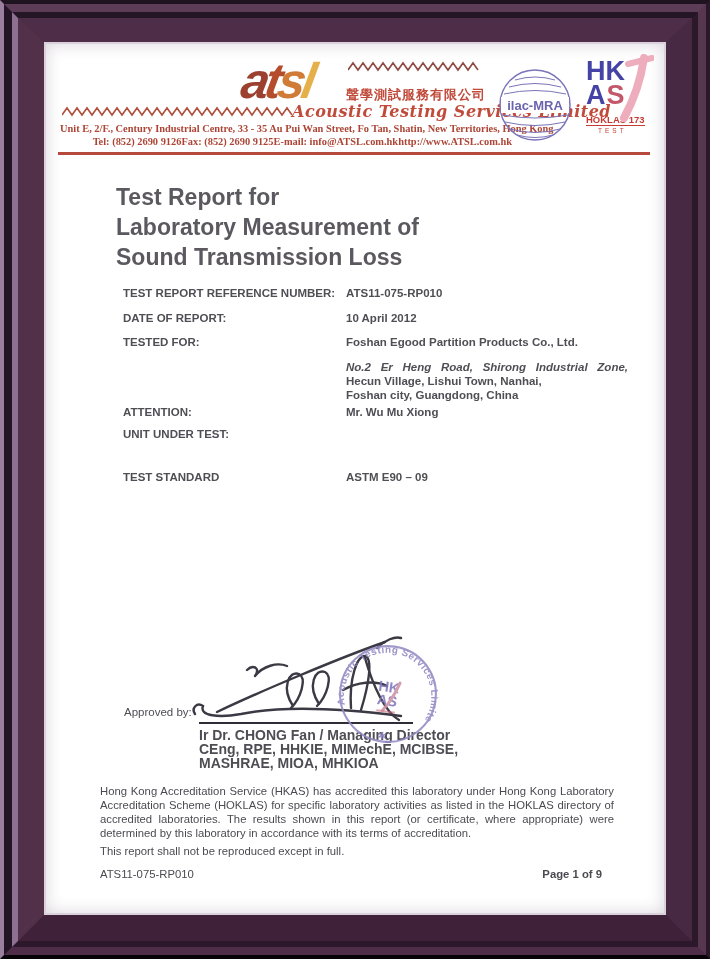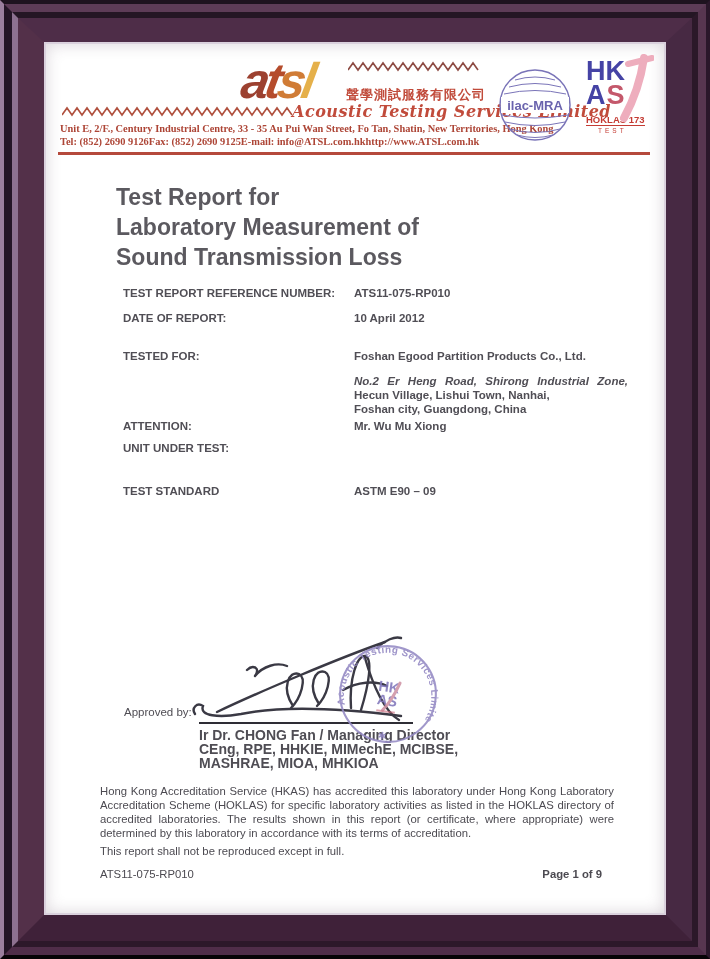--- a/index.html
+++ b/index.html
@@ -17,39 +17,39 @@
 
   
   .atsl{left:196px;top:12px;font-style:italic;font-weight:800;font-size:50px;line-height:1;
         letter-spacing:-4px;transform:skewX(-10deg);font-family:"Liberation Sans",sans-serif;}
   .lc1{color:#9c4130}.lc2{color:#b54c2c}.lc3{color:#d07c36}.lc4{color:#e5b04a}
   .zh{left:300px;top:42px;font-weight:700;font-size:13px;color:#c14b3b;letter-spacing:1px;white-space:nowrap;}
   .en-script{left:246px;top:58px;font-family:"DejaVu Serif",serif;font-style:italic;font-weight:700;
              font-size:16px;color:#c14b3b;letter-spacing:.5px;white-space:nowrap;}
   .addr{left:14px;top:79px;width:460px;font-family:"Liberation Serif",serif;font-weight:700;
         font-size:10.4px;color:#ad4536;white-space:nowrap;}
-  .contacts{left:14px;top:92px;width:452px;display:flex;justify-content:flex-start;
+  .contacts{left:14px;top:92px;width:452px;display:flex;justify-content:flex-end;
             font-family:"Liberation Serif",serif;font-weight:700;font-size:10.4px;color:#ad4536;}
   .rule{left:12px;top:108px;width:592px;height:3px;background:#b5493c;}
   .ilac{left:452px;top:24px;}
   .hkas{left:540px;top:16px;width:64px;}
   .hkas-big{font-weight:800;font-size:27px;line-height:.88;color:#4543a5;letter-spacing:0;}
   .hkas-s{color:#c4586b;margin-left:1px;}
   .hkas-ribbon{position:absolute;left:26px;top:-6px;}
   .hoklas{font-weight:700;font-size:9.5px;color:#c43b33;margin-top:6px;white-space:nowrap;border-bottom:1px solid #c43b33;display:inline-block;}
   .hoklas-sub{font-size:6.5px;letter-spacing:3px;color:#c43b33;margin-left:12px;}
 
   
   .title{left:70px;top:138px;font-size:23px;font-weight:700;color:#5b595f;line-height:30px;}
   .fields{left:77px;top:242px;width:505px;font-size:11.5px;font-weight:700;color:#504e55;line-height:14px;}
-  .frow{display:flex;margin-bottom:11px;gap:8px;}
+  .frow{display:flex;margin-bottom:11px;}
   .flabel{width:223px;flex:none;}
   .fvalue{flex:1;}
   .just{text-align:justify;text-align-last:justify;font-style:italic;}
-  .mb3{margin-bottom:3px}.mb8{margin-bottom:8px}.mb10{margin-bottom:24px}.mb29{margin-bottom:29px}
+  .mb3{margin-bottom:3px}.mb8{margin-bottom:8px}.mb10{margin-bottom:10px}.mb29{margin-bottom:29px}
 
   
   .sig-svg{left:143px;top:586px;}
   .approved{left:78px;top:662px;font-size:11.5px;color:#4f4d54;}
   .sig-line{left:153px;top:678px;width:214px;border-bottom:2px solid #2e2d35;}
   .signatory{left:153px;top:684px;font-size:14px;font-weight:700;color:#4f4d54;line-height:14px;}
   .stamp{left:290px;top:598px;width:104px;height:104px;opacity:.88;transform:rotate(8deg);}
 
   
   .accred{left:54px;top:740px;width:514px;font-size:11.3px;color:#4c4a51;line-height:14px;text-align:justify;}

